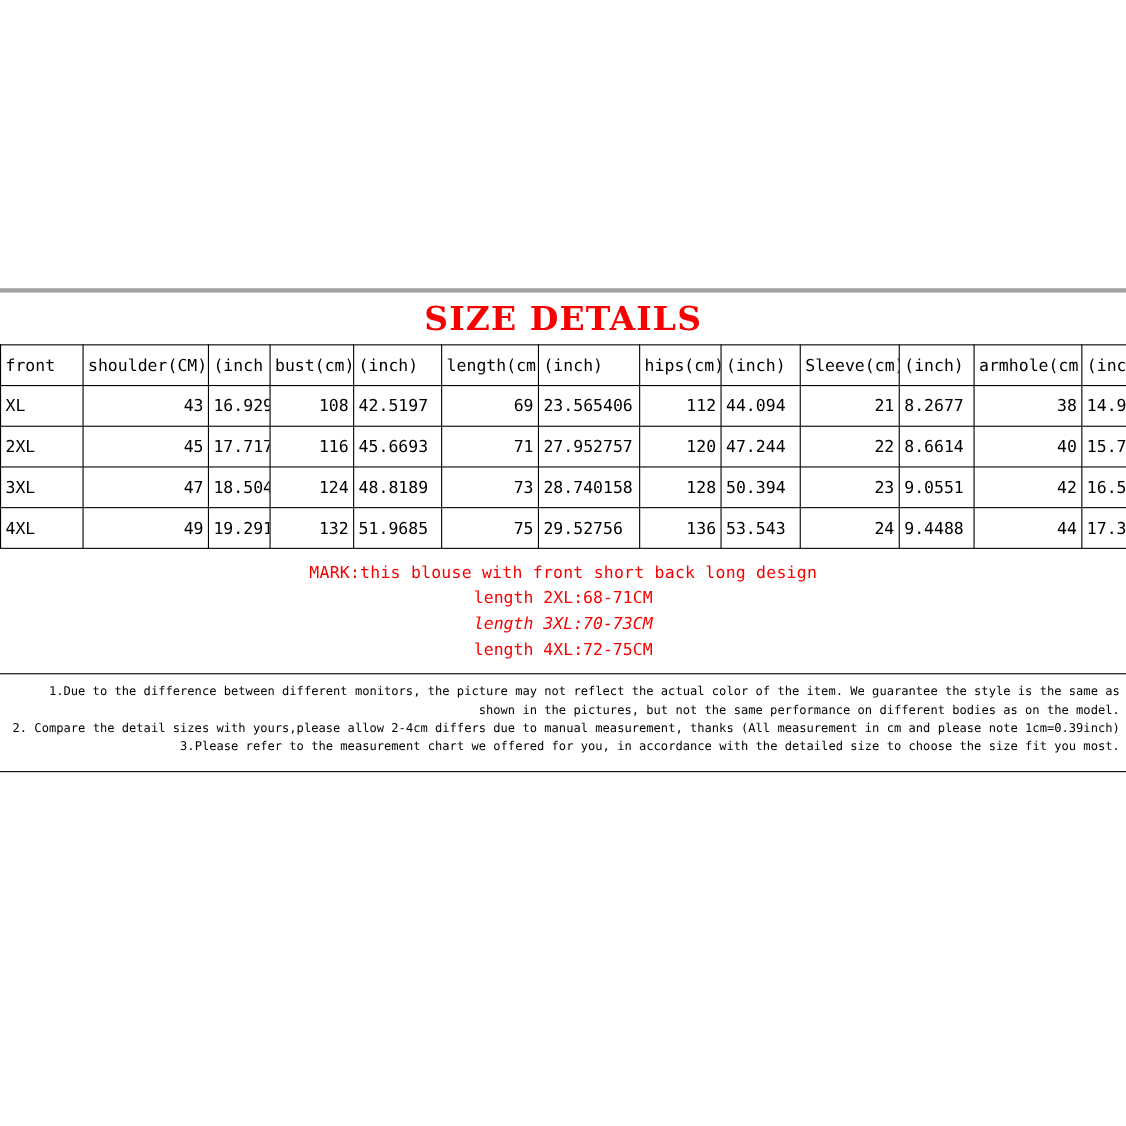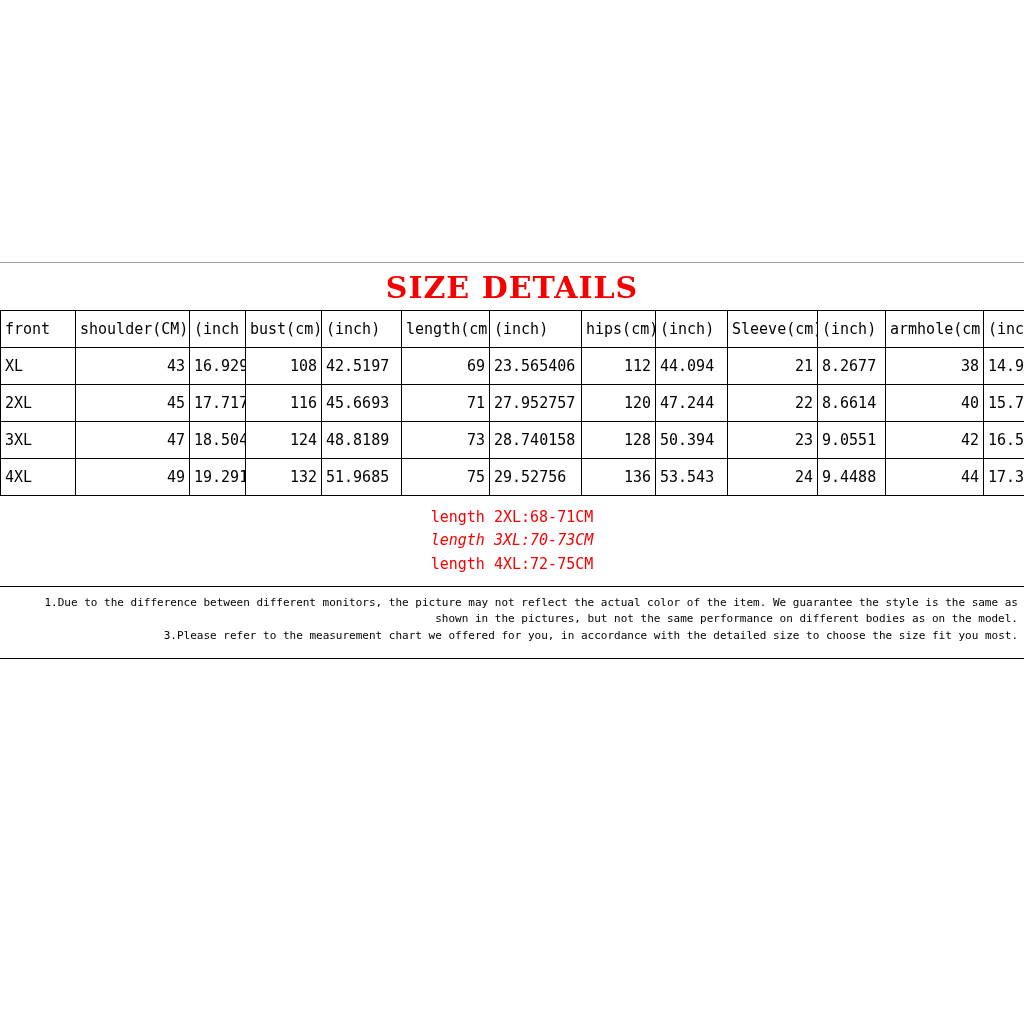--- a/index.html
+++ b/index.html
@@ -14,21 +14,21 @@
     color: #000000;
     position: relative;
     overflow: hidden;
   }
 
   #sheet {
     position: absolute;
     left: 0;
     top: 262px;
     width: 1024px;
-    border-top: 1px solid #a3a3a3;
+    border-top: 4px solid #a3a3a3;
     border-bottom: 1px solid #000000;
     box-sizing: border-box;
   }
 
   .title {
     text-align: center;
     color: #f70000;
     font-family: "DejaVu Serif", serif;
     font-size: 30px;
     font-weight: bold;
@@ -197,23 +197,25 @@
         <td class="inch">53.543</td>
         <td class="num">24</td>
         <td class="inch">9.4488</td>
         <td class="num">44</td>
         <td class="inch">17.32</td>
       </tr>
     </tbody>
   </table>
 
   <div class="mark-block">
+    <div class="mark-line1">MARK:this blouse with front short back long design</div>
     <div>length 2XL:68-71CM</div>
     <div class="mark-ital">length 3XL:70-73CM</div>
     <div>length 4XL:72-75CM</div>
   </div>
 
   <div class="notes">
     <div>1.Due to the difference between different monitors, the picture may not reflect the actual color of the item. We guarantee the style is the same as shown in the pictures, but not the same performance on different bodies as on the model.</div>
+    <div>2. Compare the detail sizes with yours,please allow 2-4cm differs due to manual measurement, thanks (All measurement in cm and please note 1cm=0.39inch)</div>
     <div>3.Please refer to the measurement chart we offered for you, in accordance with the detailed size to choose the size fit you most.</div>
   </div>
 
 </div>
 
 </body></html>

